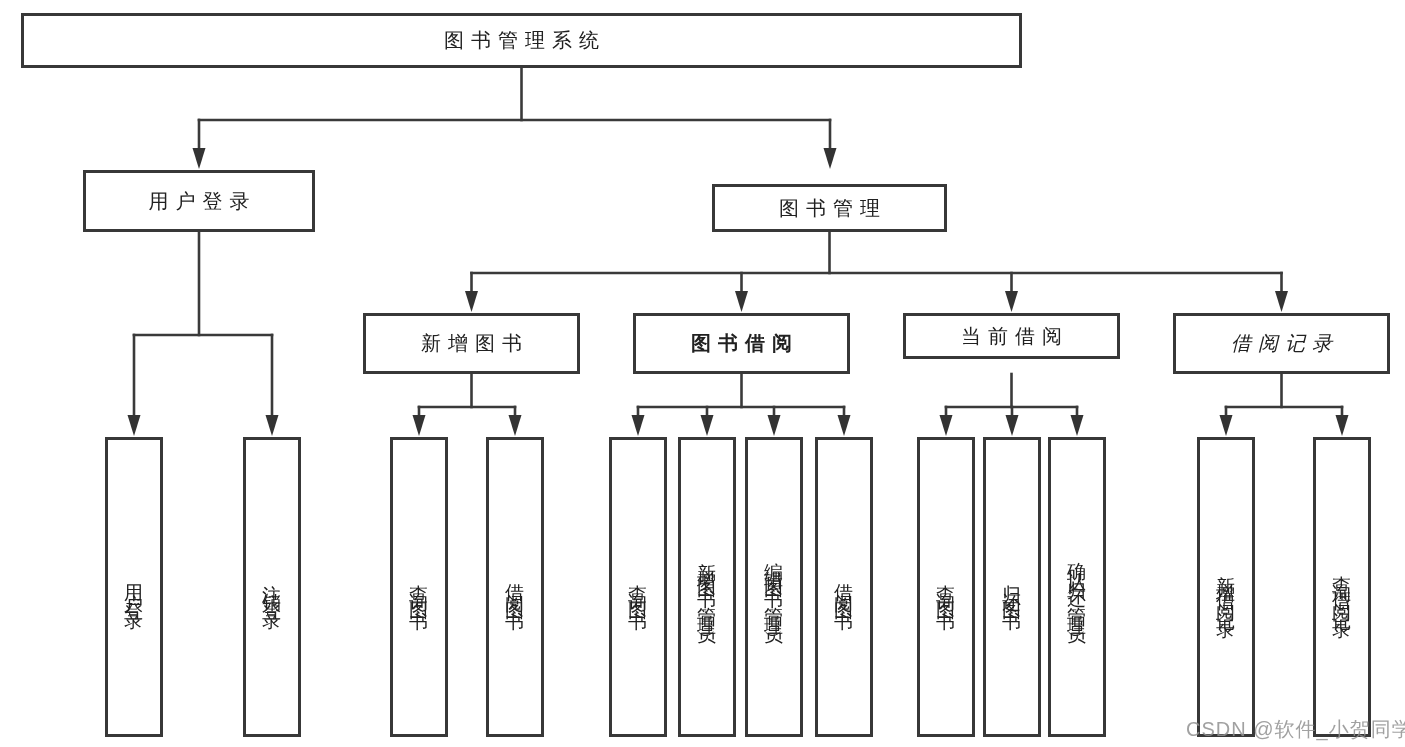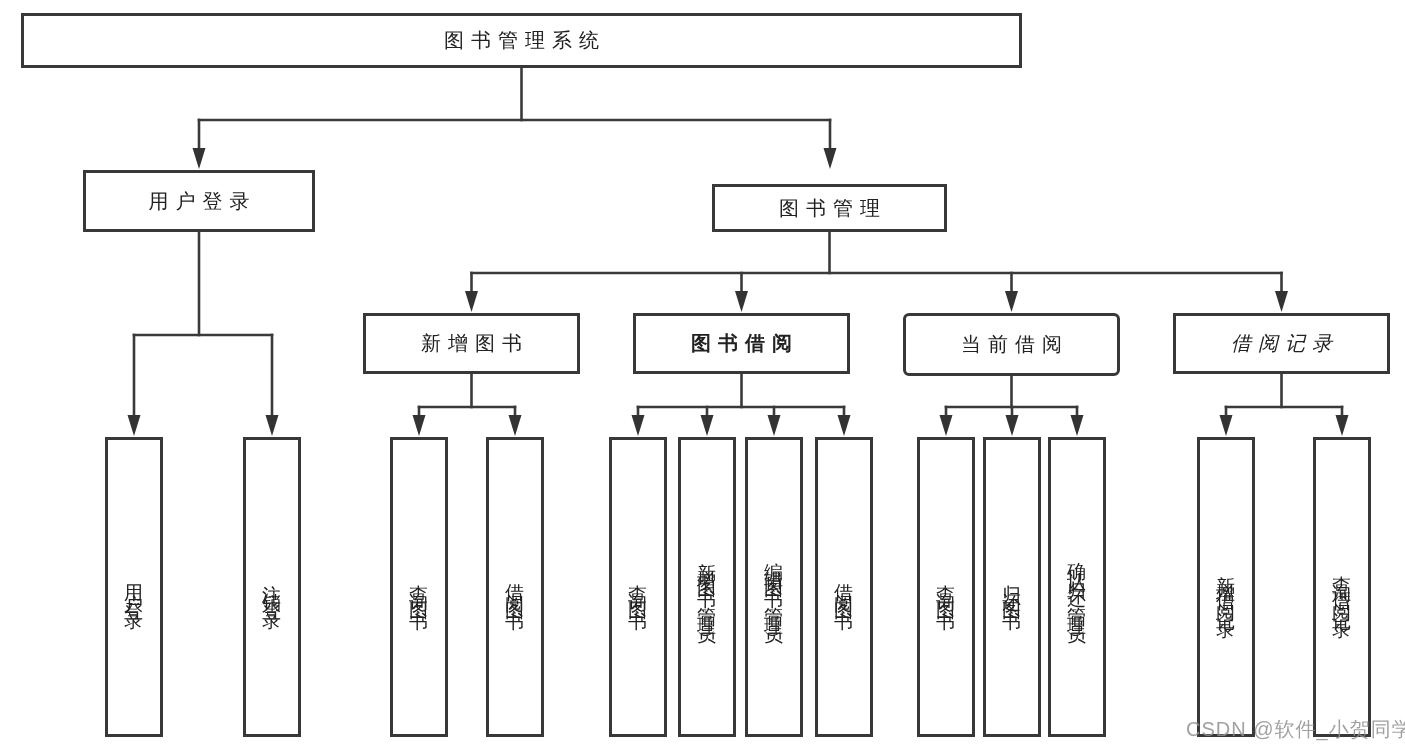--- a/index.html
+++ b/index.html
@@ -144,21 +144,21 @@
   <div class="node h" style="left:712px; top:184px; width:235px; height:48px;">
     <span class="lbl">图书管理</span>
   </div>
 
   <div class="node h" style="left:363px; top:313px; width:217px; height:61px;">
     <span class="lbl">新增图书</span>
   </div>
   <div class="node h" style="left:633px; top:313px; width:217px; height:61px;font-weight:bold;">
     <span class="lbl">图书借阅</span>
   </div>
-  <div class="node h" style="left:903px; top:313px; width:217px; height:63px;border-radius:6px;">
+  <div class="node h" style="left:903px; top:313px; width:217px; height:46px;">
     <span class="lbl">当前借阅</span>
   </div>
   <div class="node h" style="left:1173px; top:313px; width:217px; height:61px;font-style:italic;">
     <span class="lbl">借阅记录</span>
   </div>
 
   <div class="node v" style="left:105px; top:437px; width:58px; height:300px;">
     <span class="lbl">用户登录</span>
   </div>
   <div class="node v" style="left:243px; top:437px; width:58px; height:300px;">

